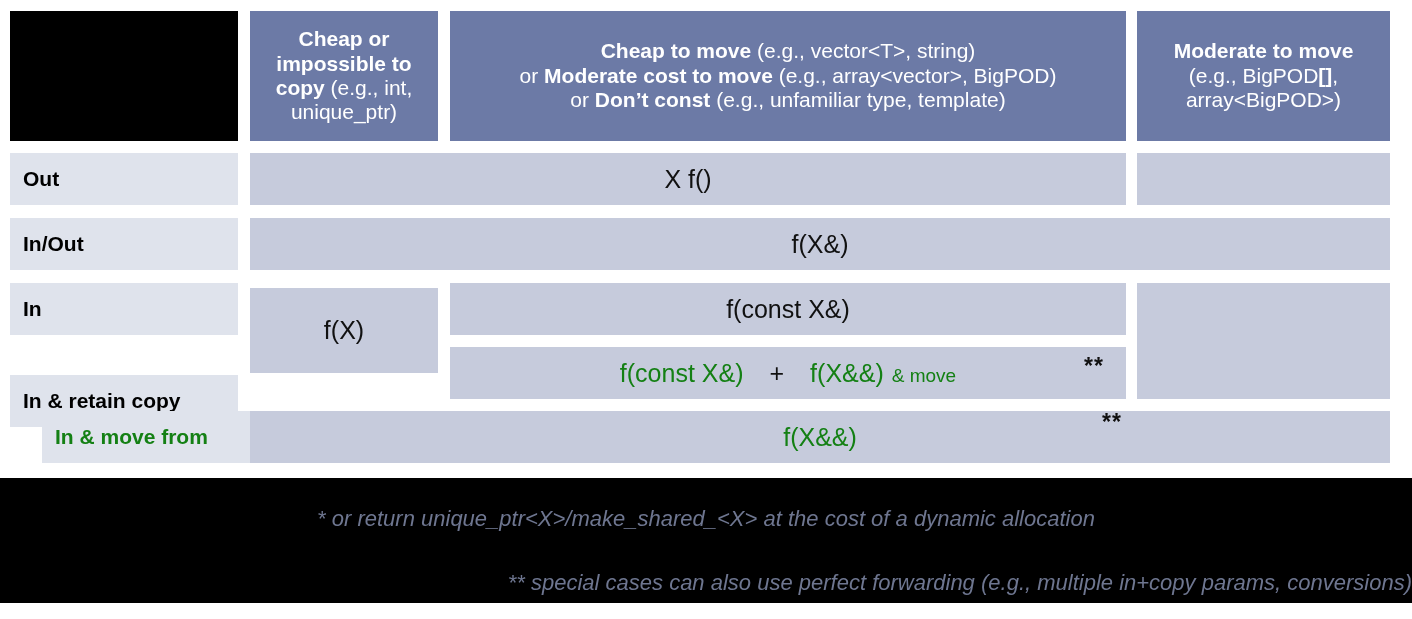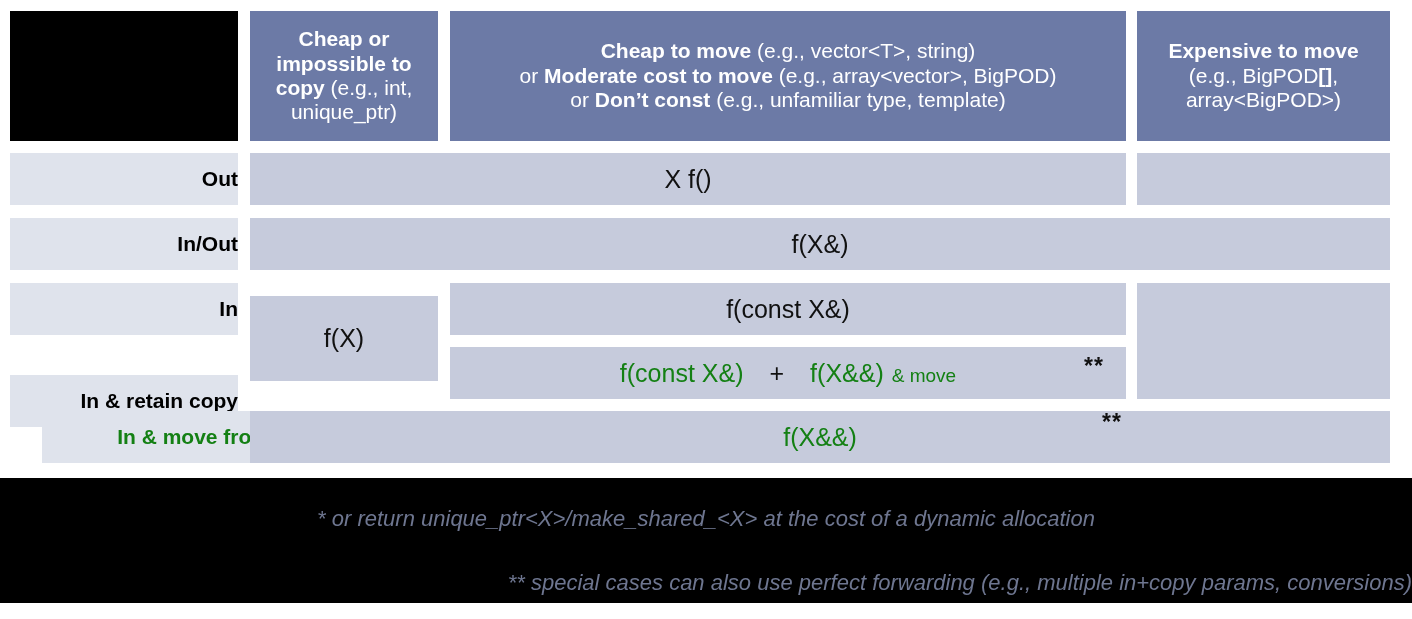--- a/index.html
+++ b/index.html
@@ -38,21 +38,21 @@
     padding: 4px 8px;
   }
   .hdr b { font-weight: bold; }
   .hdr .reg { font-weight: normal; }
 
   .rowlabel {
     background: #dfe3ec;
     color: #000000;
     font-size: 21px;
     font-weight: bold;
-    justify-content: flex-end;
+    justify-content: flex-start;
     text-align: left;
     padding-left: 13px;
   }
   .rowlabel.green { color: #148014; margin-left: 32px; }
 
   .body-cell {
     background: #c6cbdc;
     color: #111111;
     font-size: 25px;
   }
@@ -122,21 +122,21 @@
   <div class="cell hdr" style="left:450px; top:11px; width:676px; height:130px;">
     <div>
       <div><b>Cheap to move</b><span class="reg"> (e.g., vector&lt;T&gt;, string)</span></div>
       <div><span class="reg">or </span><b>Moderate cost to move</b><span class="reg"> (e.g., array&lt;vector&gt;, BigPOD)</span></div>
       <div><span class="reg">or </span><b>Don’t const</b><span class="reg"> (e.g., unfamiliar type, template)</span></div>
     </div>
   </div>
 
   <div class="cell hdr" style="left:1137px; top:11px; width:253px; height:130px;">
     <div>
-      <div><b>Expensive to move</b></div>
+      <div><b>Moderate to move</b></div>
       <div><span class="reg">(e.g., BigPOD</span><b>[]</b><span class="reg">,</span></div>
       <div><span class="reg">array&lt;BigPOD&gt;)</span></div>
     </div>
   </div>
 
   <div class="cell rowlabel" style="left:10px; top:153px; width:228px; height:52px;">
     <span>Out</span>
   </div>
   <div class="cell rowlabel" style="left:10px; top:218px; width:228px; height:52px;">
     <span>In/Out</span>
@@ -155,21 +155,21 @@
   <div class="cell blank-cell" style="left:1137px; top:283px; width:253px; height:116px;"></div>
 
   <div class="cell body-cell" style="left:250px; top:153px; width:876px; height:52px;">
     <span>X f()</span>
   </div>
 
   <div class="cell body-cell" style="left:250px; top:218px; width:1140px; height:52px;">
     <span>f(X&amp;)</span>
   </div>
 
-  <div class="cell body-cell" style="left:250px; top:296px; width:188px; height:85px;">
+  <div class="cell body-cell" style="left:250px; top:288px; width:188px; height:85px;">
     <span>f(X)</span>
   </div>
 
   <div class="cell body-cell" style="left:450px; top:283px; width:676px; height:52px;">
     <span>f(const X&amp;)</span>
   </div>
 
   <div class="cell body-cell" style="left:450px; top:347px; width:676px; height:52px; position:absolute;">
     <div class="inline-row">
       <span class="green">f(const X&amp;)</span>

